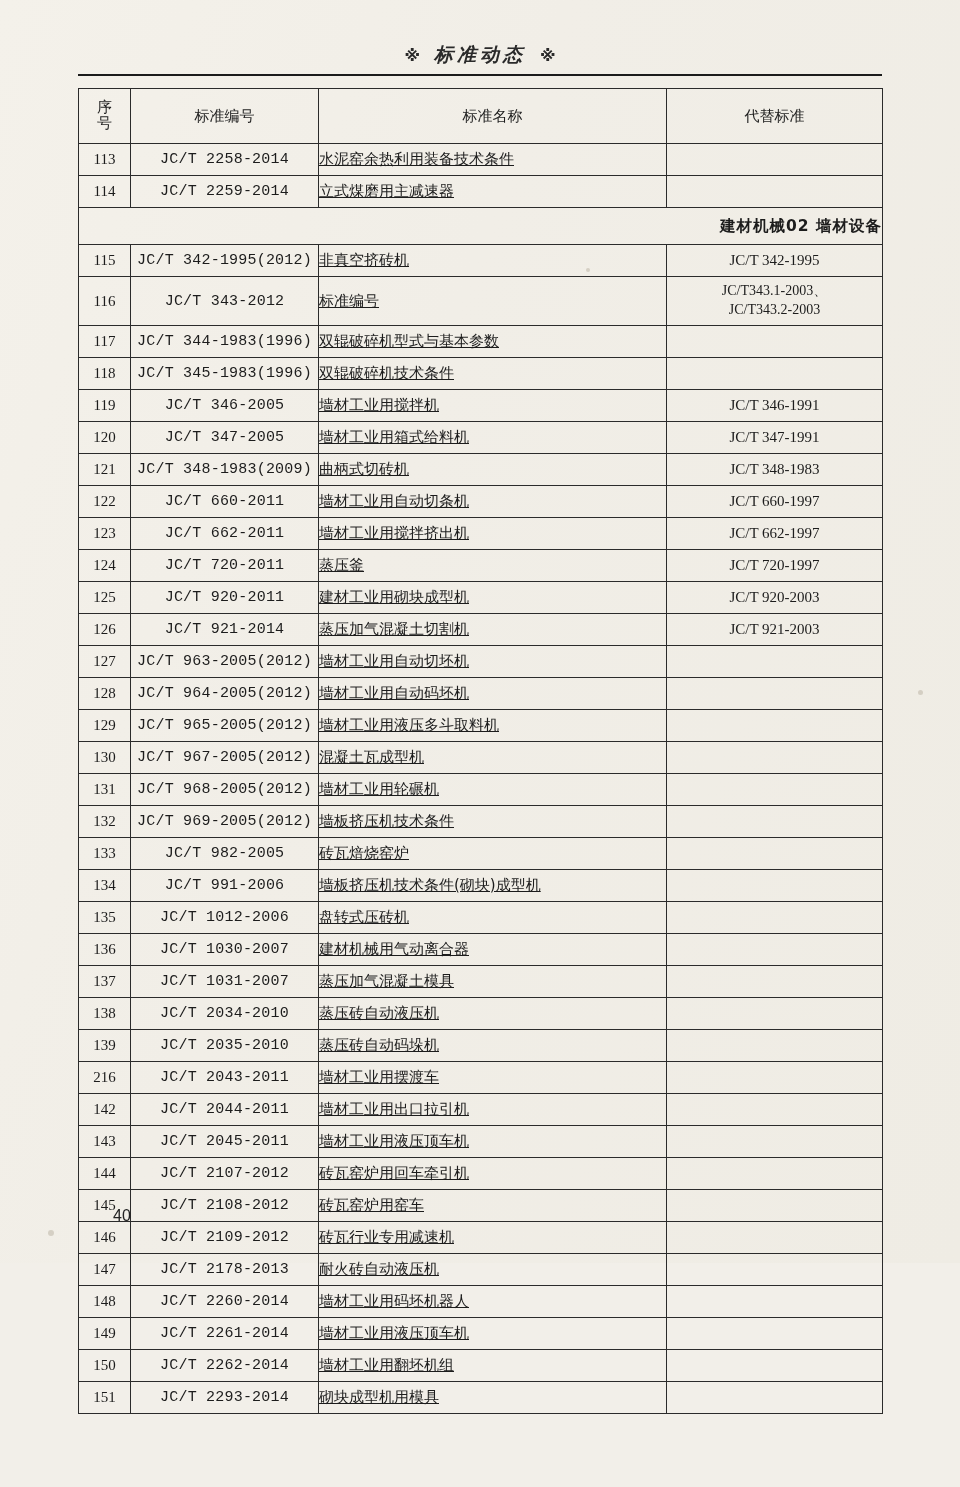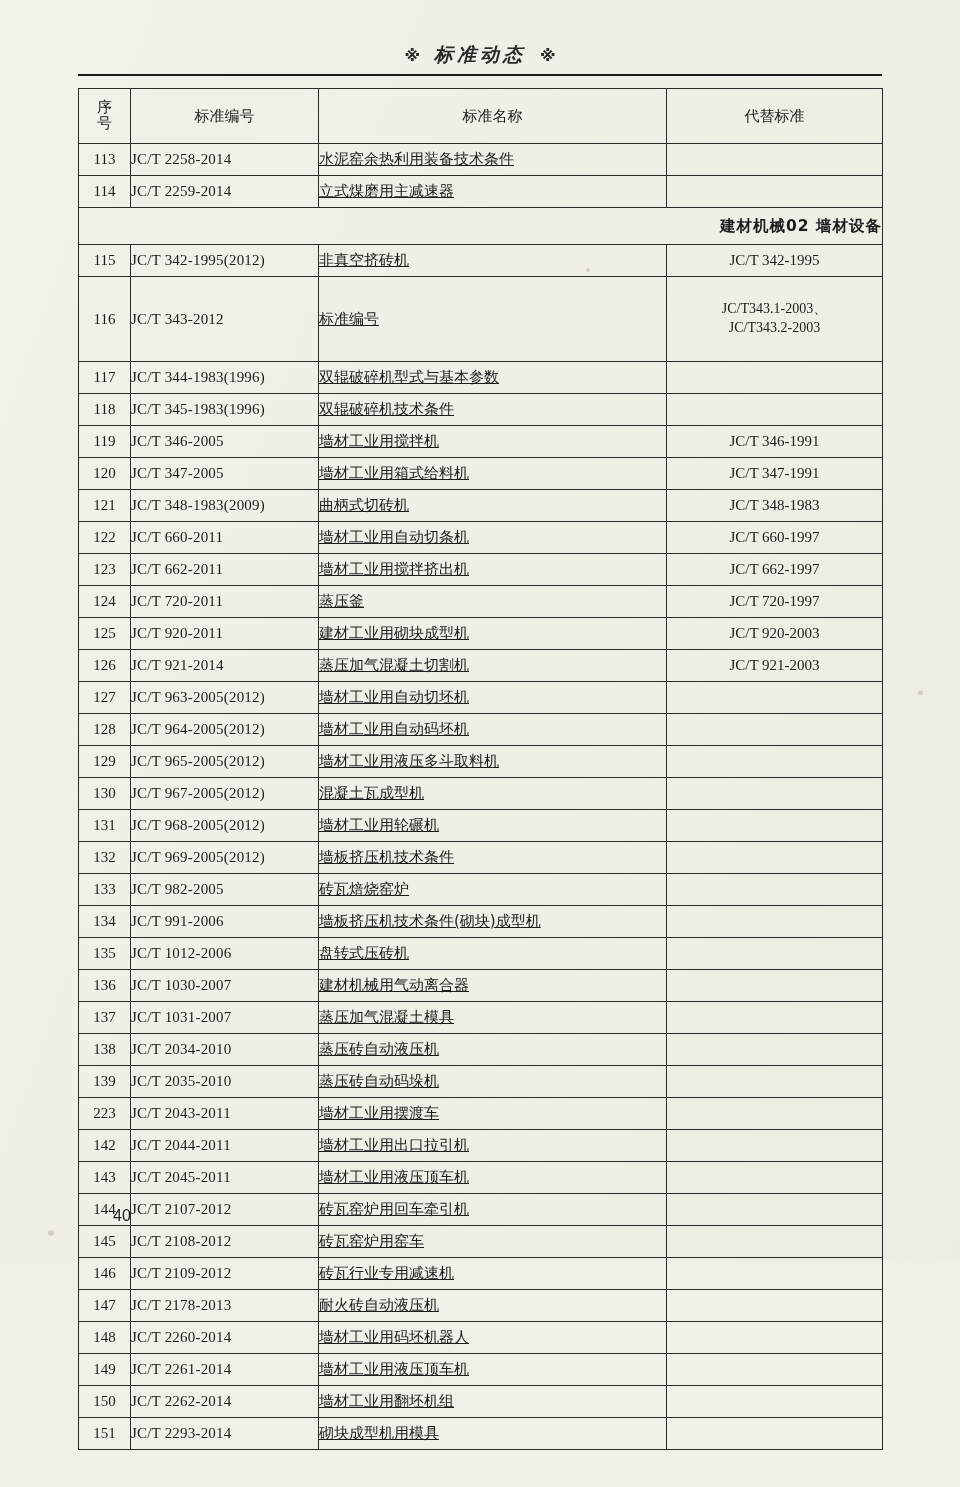--- a/index.html
+++ b/index.html
@@ -88,40 +88,41 @@
   }
   tbody td {
     height: 31px;
   }
   td.cell-no {
     text-align: center;
     font-family: "Liberation Serif", serif;
     font-size: 15px;
   }
   td.cell-code {
-    font-family: Liberation Serif, serif;
+    text-align: center;
+    font-family: Liberation Mono, monospace;
     font-size: 15px;
     letter-spacing: 0.2px;
   }
   td.cell-name {
     text-align: left;
     padding-left: 12px;
     font-family: "DejaVu Sans", sans-serif;
     font-size: 14.5px;
     text-decoration: underline;
   }
   td.cell-rep {
     text-align: center;
     font-family: "Liberation Serif", serif;
     font-size: 15px;
   }
   td.cell-rep.two-line {
     line-height: 1.35;
     font-size: 14px;
-    padding: 18px 0;
+    padding: 0 0;
   }
   tr.section td {
     text-align: right;
     font-family: "DejaVu Sans", sans-serif;
     font-weight: bold;
     font-size: 15.5px;
     height: 36px;
     letter-spacing: 1px;
   }
   tr.tall td { height: 48px; }
@@ -334,21 +335,21 @@
             <td class="cell-name">蒸压砖自动液压机</td>
             <td class="cell-rep"></td>
           </tr>
           <tr>
             <td class="cell-no">139</td>
             <td class="cell-code">JC/T 2035-2010</td>
             <td class="cell-name">蒸压砖自动码垛机</td>
             <td class="cell-rep"></td>
           </tr>
           <tr>
-            <td class="cell-no">223</td>
+            <td class="cell-no">216</td>
             <td class="cell-code">JC/T 2043-2011</td>
             <td class="cell-name">墙材工业用摆渡车</td>
             <td class="cell-rep"></td>
           </tr>
           <tr>
             <td class="cell-no">142</td>
             <td class="cell-code">JC/T 2044-2011</td>
             <td class="cell-name">墙材工业用出口拉引机</td>
             <td class="cell-rep"></td>
           </tr>

